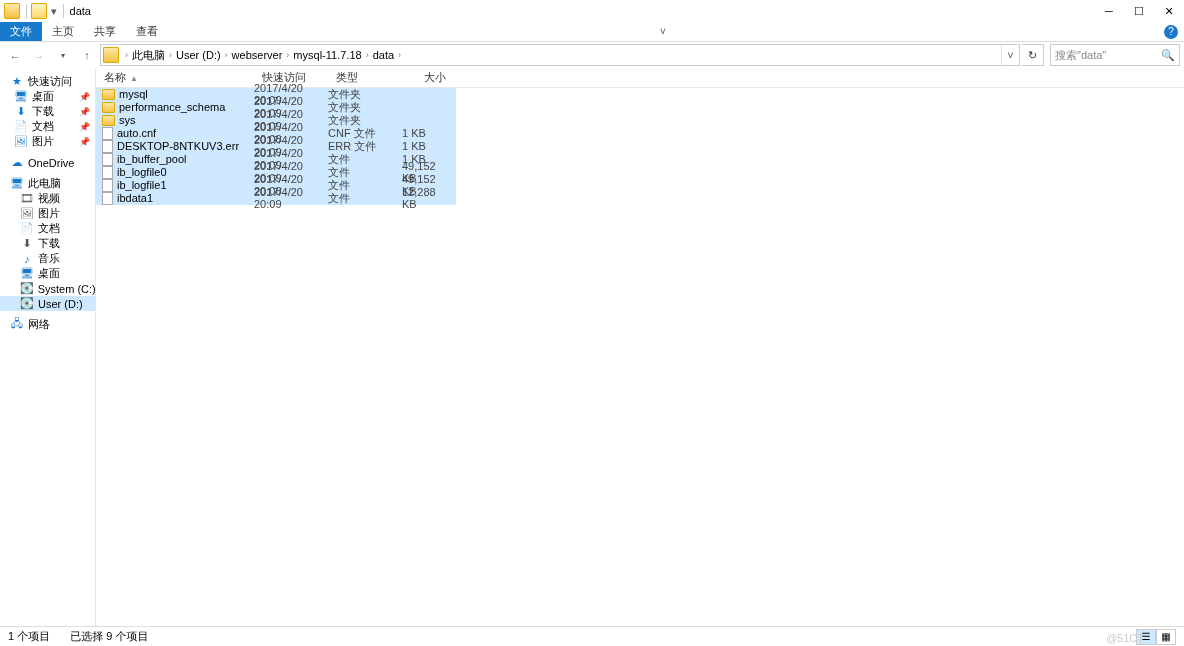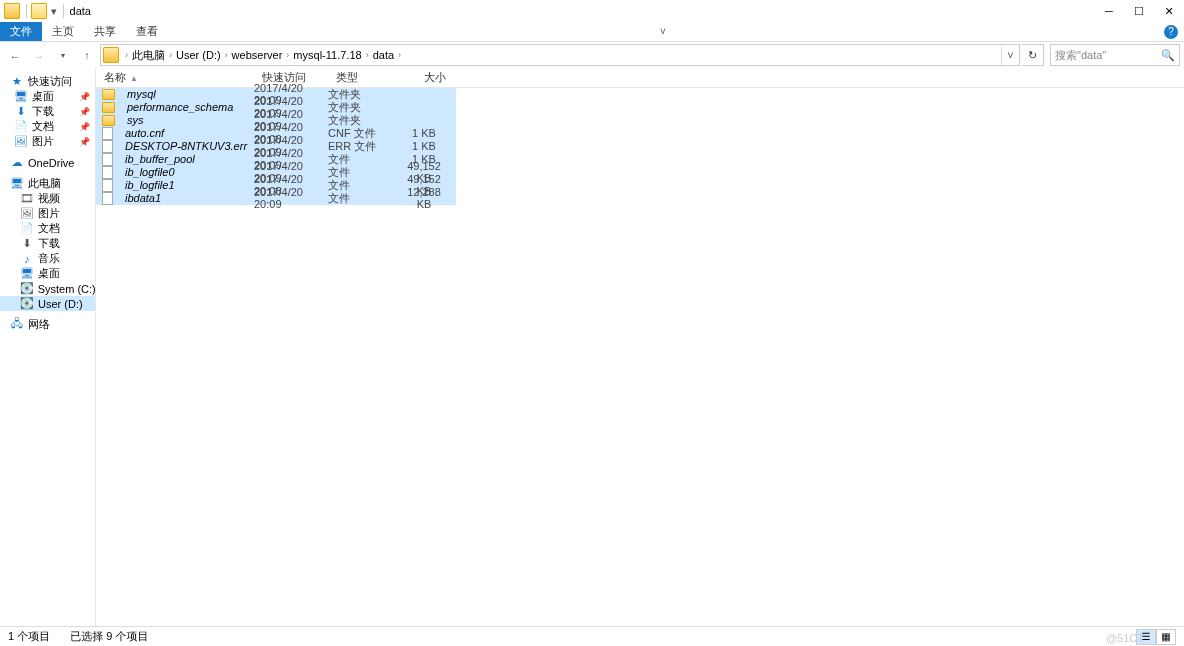--- a/index.html
+++ b/index.html
@@ -37,27 +37,27 @@
 .content{ flex:1; display:flex; flex-direction:column;}
 .col-headers{ height:20px; border-bottom:1px solid #e6e6e6; display:flex; align-items:center; color:#333;}
 .ch{ padding-left:8px;}
 .c-name{ width:158px;}
 .c-date{ width:74px;}
 .c-type{ width:74px;}
 .c-size{ width:52px; text-align:right; padding-right:8px; padding-left:0;}
 .ch.sorted::after{ content:"▲"; font-size:8px; color:#888; margin-left:4px;}
 .flist{ width:360px;}
 .frow{ height:13px; display:flex; align-items:center; background:#cde8ff; border-bottom:1px solid #cde8ff;}
-.fname{ width:158px; display:flex; align-items:center; gap:12px; padding-left:6px;font-style:italic;}
+.fname{ width:158px; display:flex; align-items:center; gap:4px; padding-left:6px;}
 .fico{ width:14px; height:14px; display:flex; align-items:center; justify-content:center; font-size:11px;}
 .fico.folder{ background:linear-gradient(#ffe9a6,#f5c142); border:1px solid #e0a800; border-radius:1px; width:13px; height:11px;}
 .fico.file{ border:1px solid #aaa; background:#fff; width:11px; height:13px; position:relative;}
 .fdate{ width:74px; color:#444;}
 .ftype{ width:74px; color:#444;}
-.fsize{ width:52px; text-align:center; padding-right:8px; color:#444;}
+.fsize{ width:52px; text-align:left; padding-right:8px; color:#444;}
 .status-bar{ position:absolute; bottom:0; left:0; right:0; height:20px; border-top:1px solid #ddd; display:flex; align-items:center; padding:0 8px; background:#fff;}
 .status-bar .spacer{flex:1;}
 .view-btns{ display:flex; gap:0;}
 .view-btn{ width:20px; height:16px; border:1px solid #ccc; display:flex; align-items:center; justify-content:center; font-size:10px;}
 .view-btn.active{ background:#cde8ff;}
 .watermark{ position:absolute; right:40px; bottom:2px; color:#ccc; font-size:11px;}
 </style>
 </head>
 <body>
 

